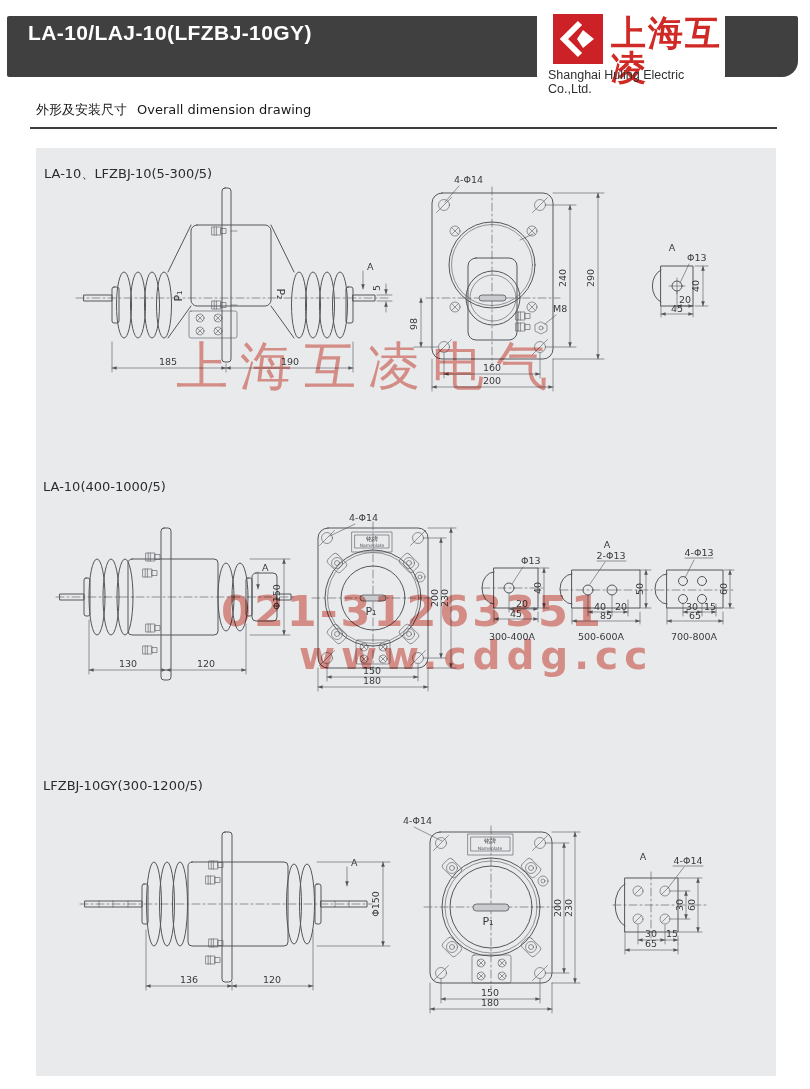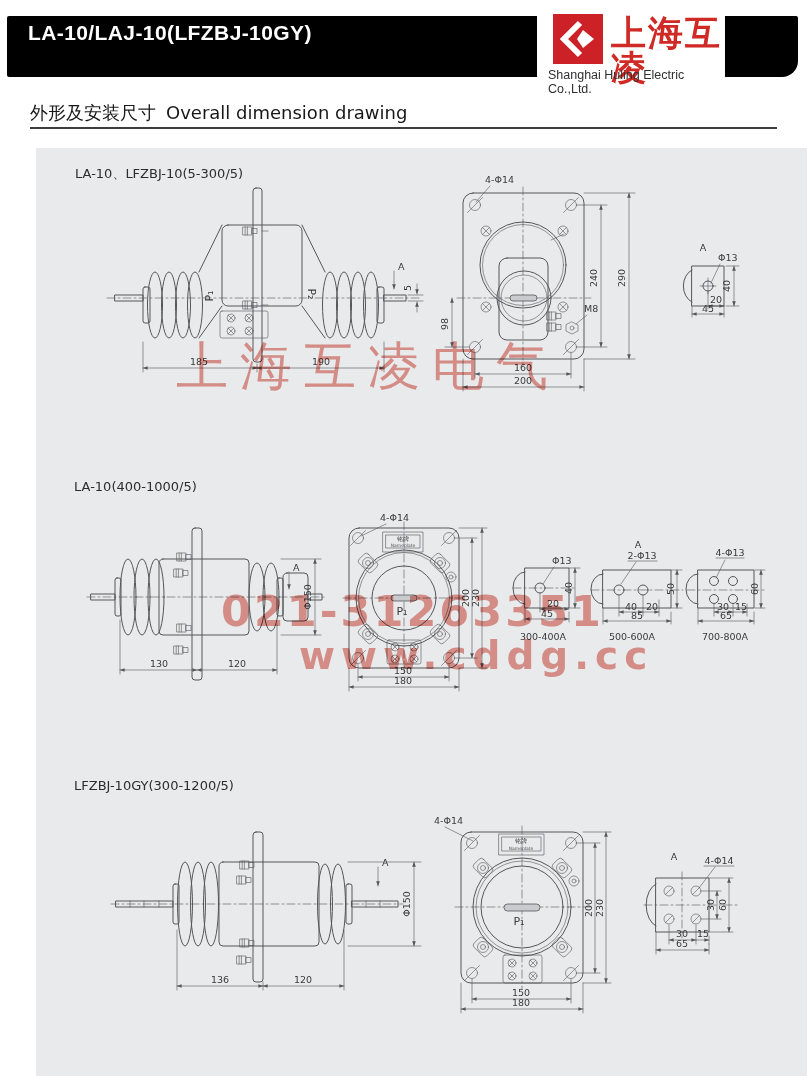--- a/index.html
+++ b/index.html
@@ -1,37 +1,37 @@
 <!DOCTYPE html>
 <html><head>
 <meta charset="utf-8">
 <style>
   html,body{margin:0;padding:0;background:#fff;}
   .page{position:relative;width:810px;height:1089px;background:#ffffff;overflow:hidden;
         font-family:"DejaVu Sans",sans-serif;}
   
-  .hdr-band{position:absolute;left:7px;top:16px;width:791px;height:61px;background:#000000;
+  .hdr-band{position:absolute;left:7px;top:16px;width:791px;height:61px;background:#404040;
             border-radius:2px 2px 16px 2px;}
   .hdr-title{position:absolute;left:21px;top:5px;color:#ffffff;font-size:21px;font-weight:bold;
              letter-spacing:.4px;font-family:"Liberation Sans",sans-serif;}
   .hdr-sub{position:absolute;left:22px;top:34px;color:#f3f4f5;font-size:13px;
            font-family:"Liberation Sans",sans-serif;}
   .logo-box{position:absolute;left:537px;top:6px;width:188px;height:80px;background:#ffffff;
             border-radius:10px;}
   .logo-sq{position:absolute;left:16px;top:8px;width:50px;height:50px;}
   .logo-cn{position:absolute;left:74px;top:10px;font-size:35px;line-height:1;color:#d02a26;
            font-weight:bold;letter-spacing:2px;}
   .logo-en{position:absolute;left:11px;top:62px;font-size:12.5px;color:#303032;
            font-family:"Liberation Sans",sans-serif;}
   
-  .sec-title{position:absolute;left:30px;top:101px;font-size:18px;color:#181818;}
+  .sec-title{position:absolute;left:36px;top:101px;font-size:13px;color:#181818;}
   .sec-title .en{margin-left:10px;}
   .sec-rule{position:absolute;left:30px;top:127px;width:747px;height:2px;background:#3d3d3f;}
   
-  .panel{position:absolute;left:36px;top:148px;width:740px;height:928px;background:#e9eaeb;padding-left:31px;}
+  .panel{position:absolute;left:36px;top:148px;width:740px;height:928px;background:#e9eaeb;}
   
   .wm{position:absolute;color:#dd695d;opacity:.68;mix-blend-mode:multiply;white-space:nowrap;
       pointer-events:none;line-height:1;}
   .wm1{left:176px;top:340px;font-size:52px;letter-spacing:12px;}
   .wm2{left:221px;top:590px;font-size:43px;font-weight:bold;letter-spacing:3px;}
   .wm3{left:299px;top:636px;font-size:39px;font-weight:bold;letter-spacing:6px;}
   
   svg .o{fill:none;stroke:#55565a;stroke-width:1;stroke-linejoin:round;stroke-linecap:round;}
   svg .th{stroke-width:.6;}
   svg .cl{stroke-dasharray:8 3 2 3;stroke-width:.6;}

